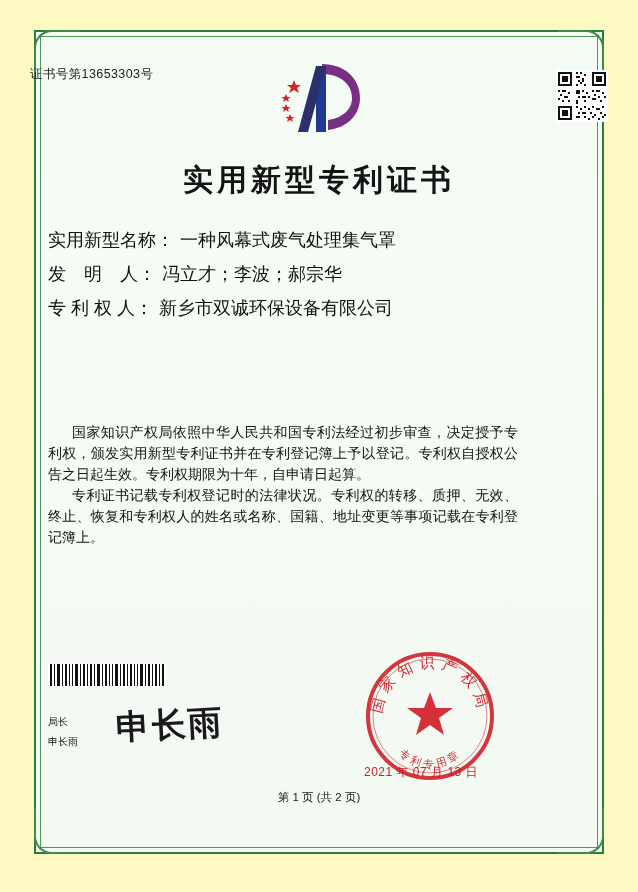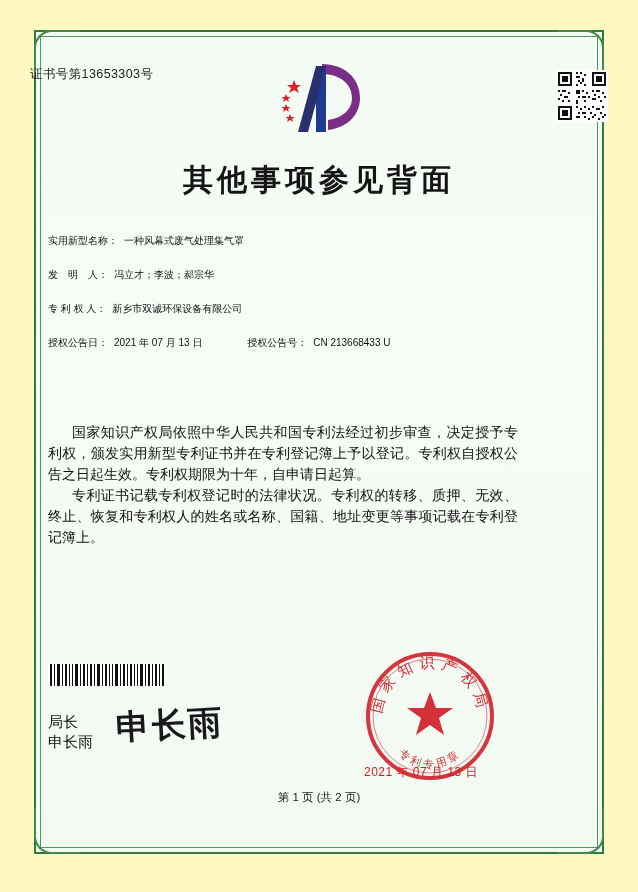--- a/index.html
+++ b/index.html
@@ -84,21 +84,21 @@
     color: #141414;
   }
 
   
   .fields {
     position: absolute;
     left: 48px; top: 232px;
     width: 470px;
   }
   .field-row {
-    font-size: 10px;
+    font-size: 18px;
     color: #111111;
     margin-bottom: 17px;
     line-height: 17px;
     white-space: nowrap;
   }
   .field-label {
     display: inline-block;
     color: #111111;
   }
   .field-value {
@@ -127,21 +127,21 @@
     position: absolute;
     left: 48px; top: 664px;
     width: 118px; height: 22px;
   }
   .barcode svg { display: block; }
 
   
   .director {
     position: absolute;
     left: 48px; top: 712px;
-    font-size: 15px;
+    font-size: 10px;
     line-height: 20px;
     color: #111111;
   }
   
   .signature {
     position: absolute;
     left: 116px; top: 700px;
     width: 200px; height: 56px;
     font-family: "DejaVu Serif", "Liberation Serif", serif;
     font-size: 34px;
@@ -273,35 +273,31 @@
       <path d="M52 8 L62 8 L44 74 L34 74 Z" fill="#2a2f6e"></path>
       <g fill="#d8232a">
         <polygon points="30,22 32,27 37,27 33,30 35,35 30,32 25,35 27,30 23,27 28,27"></polygon>
         <polygon points="22,36 23.4,39 26.6,39 24,41 25,44 22,42 19,44 20,41 17.4,39 20.6,39"></polygon>
         <polygon points="22,46 23.4,49 26.6,49 24,51 25,54 22,52 19,54 20,51 17.4,49 20.6,49"></polygon>
         <polygon points="26,56 27.4,59 30.6,59 28,61 29,64 26,62 23,64 24,61 21.4,59 24.6,59"></polygon>
       </g>
     </svg>
   </div>
 
-  <div class="title">其他事项参见背面</div>
+  <div class="title">实用新型专利证书</div>
 
   <div class="fields">
     <div class="field-row">
       <span class="field-label">实用新型名称：</span><span class="field-value">一种风幕式废气处理集气罩</span>
     </div>
     <div class="field-row">
       <span class="field-label">发　明　人：</span><span class="field-value">冯立才；李波；郝宗华</span>
     </div>
     <div class="field-row">
       <span class="field-label">专 利 权 人：</span><span class="field-value">新乡市双诚环保设备有限公司</span>
-    </div>
-    <div class="field-row two-col">
-      <span class="field-label">授权公告日：</span><span class="field-value">2021 年 07 月 13 日</span>
-      <span class="col-b"><span class="field-label">授权公告号：</span><span class="field-value">CN 213668433 U</span></span>
     </div>
   </div>
 
   <div class="paras">
     <p class="para">国家知识产权局依照中华人民共和国专利法经过初步审查，决定授予专利权，颁发实用新型专利证书并在专利登记簿上予以登记。专利权自授权公告之日起生效。专利权期限为十年，自申请日起算。</p>
     <p class="para">专利证书记载专利权登记时的法律状况。专利权的转移、质押、无效、终止、恢复和专利权人的姓名或名称、国籍、地址变更等事项记载在专利登记簿上。</p>
   </div>
 
   <div class="barcode">
     <svg width="118" height="22" viewBox="0 0 118 22" shape-rendering="crispEdges">

